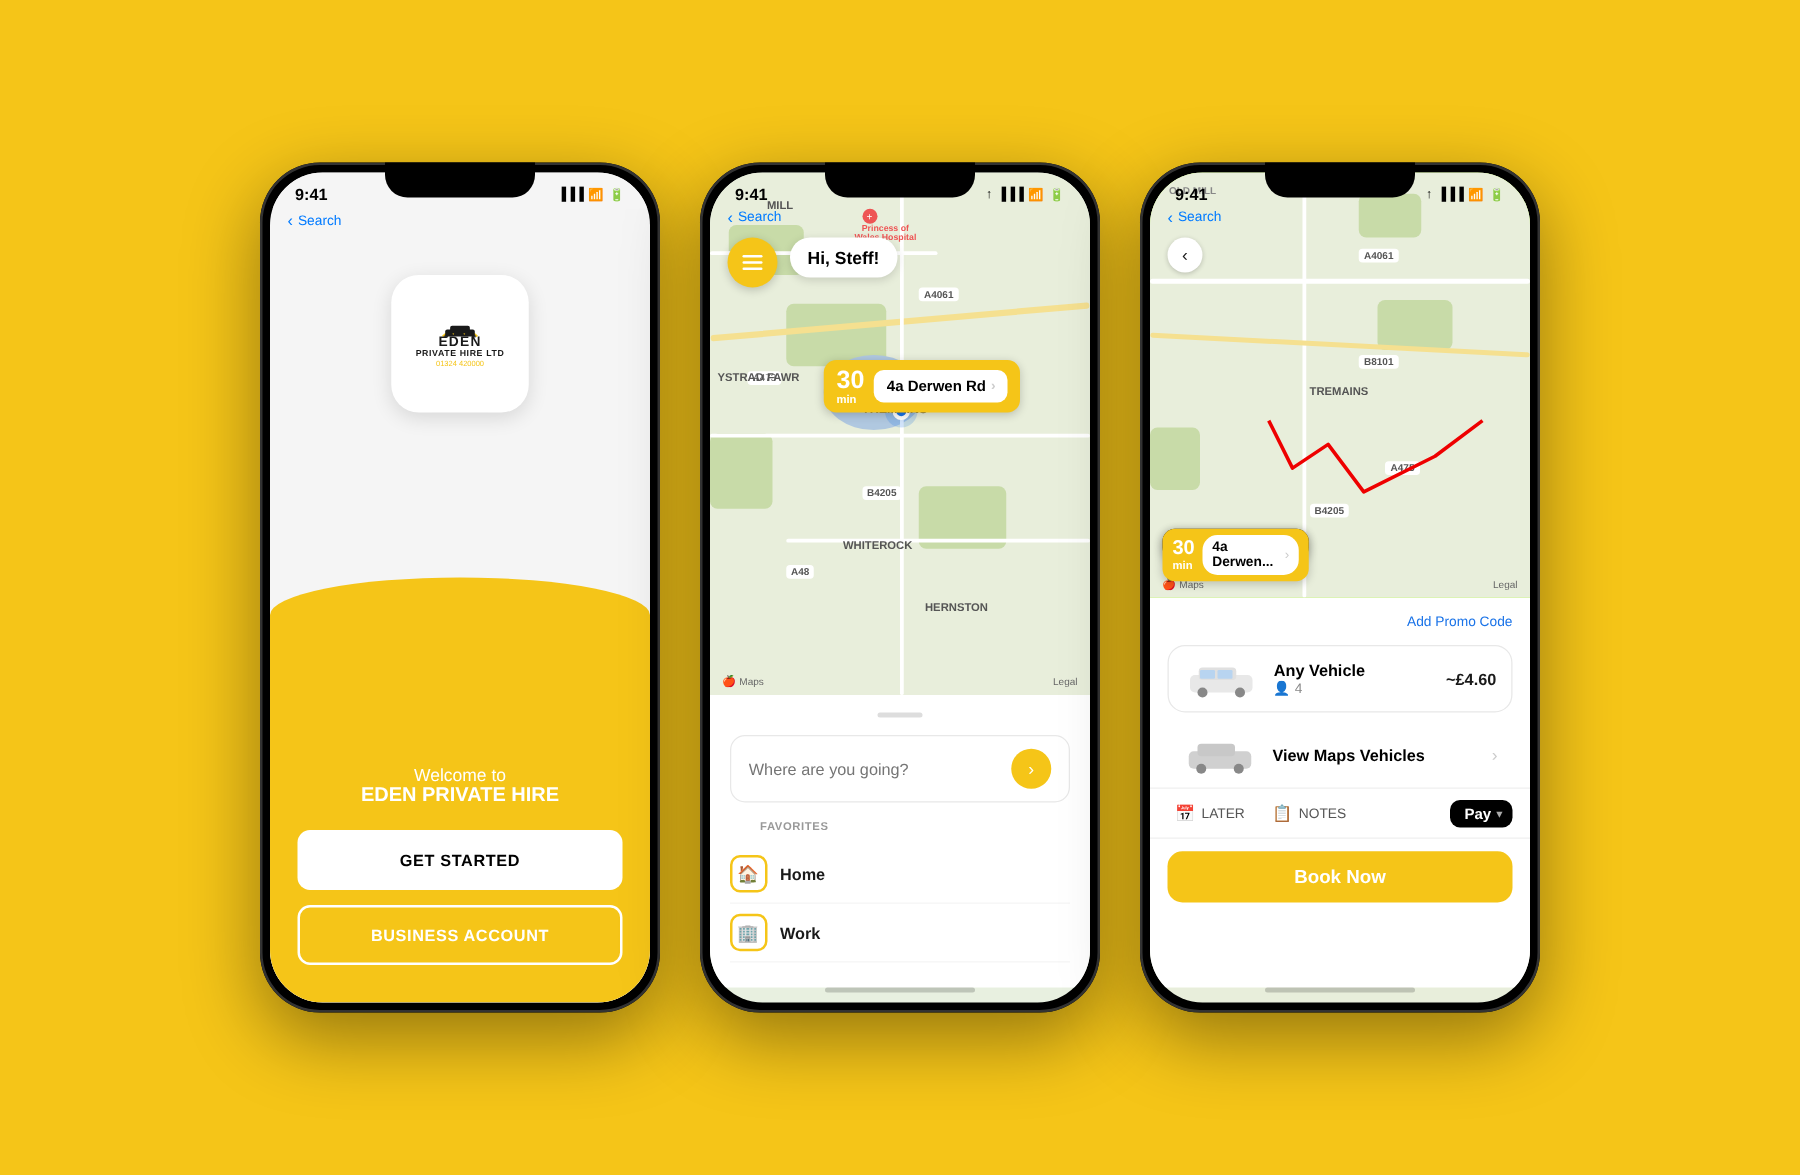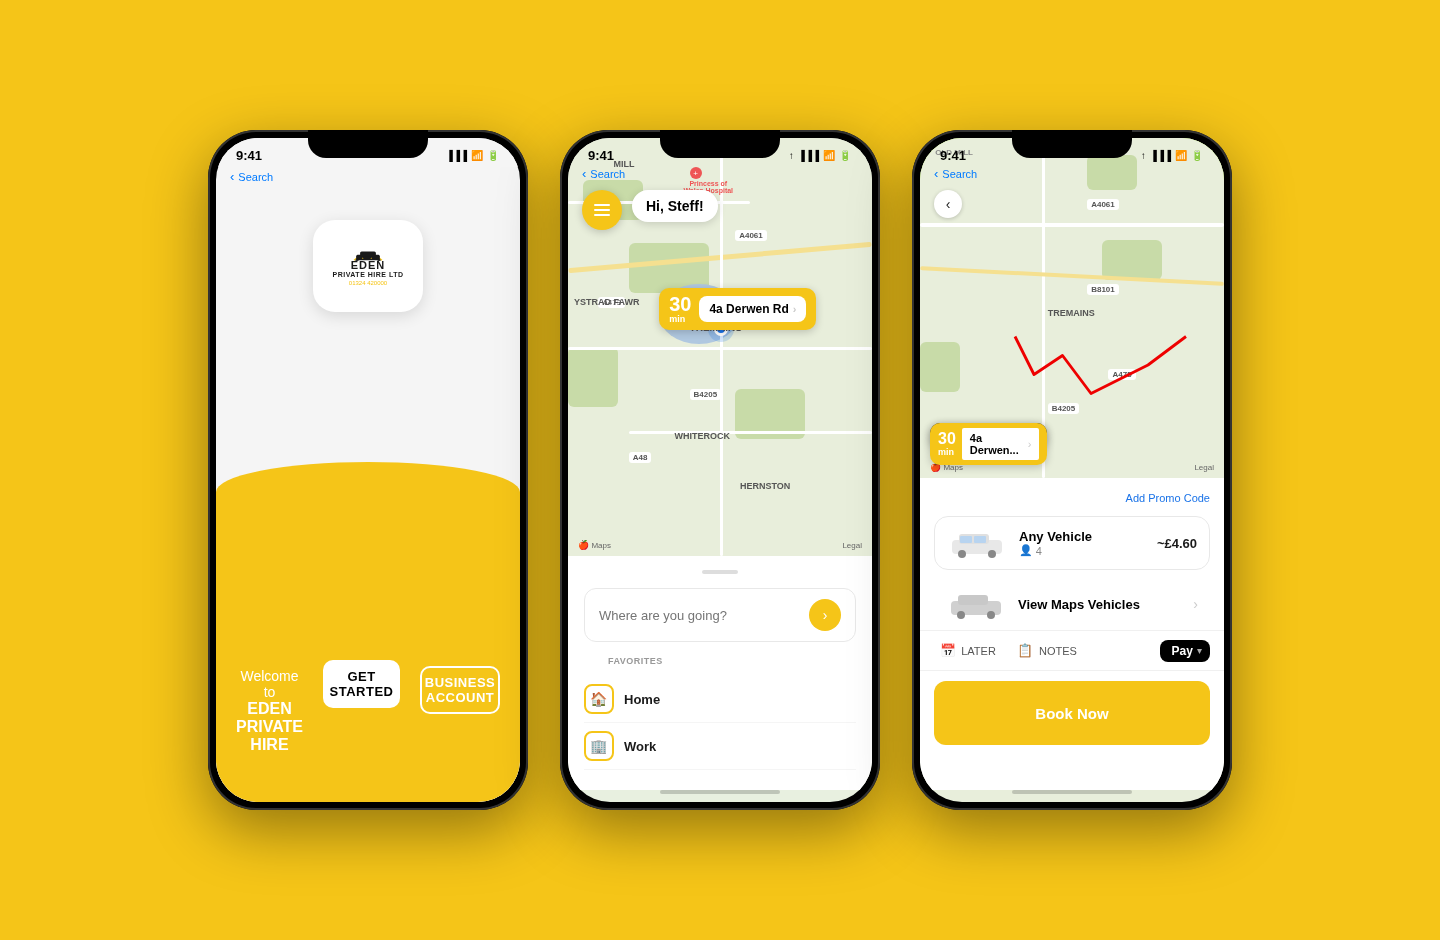--- a/index.html
+++ b/index.html
@@ -77,21 +77,21 @@
       flex: 1;
       background: #f5f5f5;
       display: flex;
       flex-direction: column;
       align-items: center;
       padding: 10px 20px 0;
       position: relative;
     }
     .logo-box {
       width: 110px;
-      height: 92px;
+      height: 110px;
       background: #fff;
       border-radius: 22px;
       box-shadow: 0 4px 16px rgba(0,0,0,0.12);
       display: flex;
       flex-direction: column;
       align-items: center;
       justify-content: center;
       margin-top: 20px;
       margin-bottom: 0px;
       padding: 10px;
@@ -115,26 +115,25 @@
       right: 0;
       height: 340px;
       background: #f5c518;
       border-radius: 50% 50% 0 0 / 30px 30px 0 0;
       z-index: 0;
     }
     .phone1-bottom {
       position: relative;
       z-index: 1;
       display: flex;
-      flex-direction: row;
+      flex-direction: column;
       align-items: center;
       width: 100%;
       margin-top: auto;
       padding-bottom: 30px;
-      gap: 20px;
     }
     .welcome-text {
       color: #fff;
       text-align: center;
       margin-bottom: 18px;
       margin-top: 60px;
     }
     .welcome-text .line1 { font-size: 14px; font-weight: 500; }
     .welcome-text .line2 { font-size: 16px; font-weight: 800; }
     .btn-get-started {
@@ -452,21 +451,21 @@
       color: #fff;
       border-radius: 8px;
       padding: 4px 8px;
       font-size: 11px;
       cursor: pointer;
     }
 
     .book-btn {
       margin: 10px 0 16px;
       width: 100%;
-      height: 64px;
+      height: 41px;
       background: #f5c518;
       border: none;
       border-radius: 12px;
       font-size: 15px;
       font-weight: 800;
       color: #fff;
       cursor: pointer;
     }
     .home-indicator {
       width: 120px;
@@ -678,21 +677,21 @@
         <div class="legal-badge">
           <span>Legal</span>
         </div>
 
         <div class="eta-row">
           <div class="eta-badge" style="padding:5px 8px; gap:6px;">
             <div>
               <div class="eta-number" style="font-size:16px;">30</div>
               <div class="eta-min">min</div>
             </div>
-            <div style="display:flex; align-items:center; gap:3px; background:#fff; border-radius:2px; padding:4px 8px;">
+            <div style="display:flex; align-items:center; gap:3px; background:#fff; border-radius:12px; padding:4px 8px;">
               <span style="font-size:11px; font-weight:600;">4a Derwen...</span>
               <span style="color:#ccc; font-size:11px;">›</span>
             </div>
           </div>
           <div class="dest-badge">
             <span class="pin-icon">📍</span>
             <span class="dest-text">PIZZA HUT,...</span>
             <span class="dest-chevron">›</span>
           </div>
         </div>

